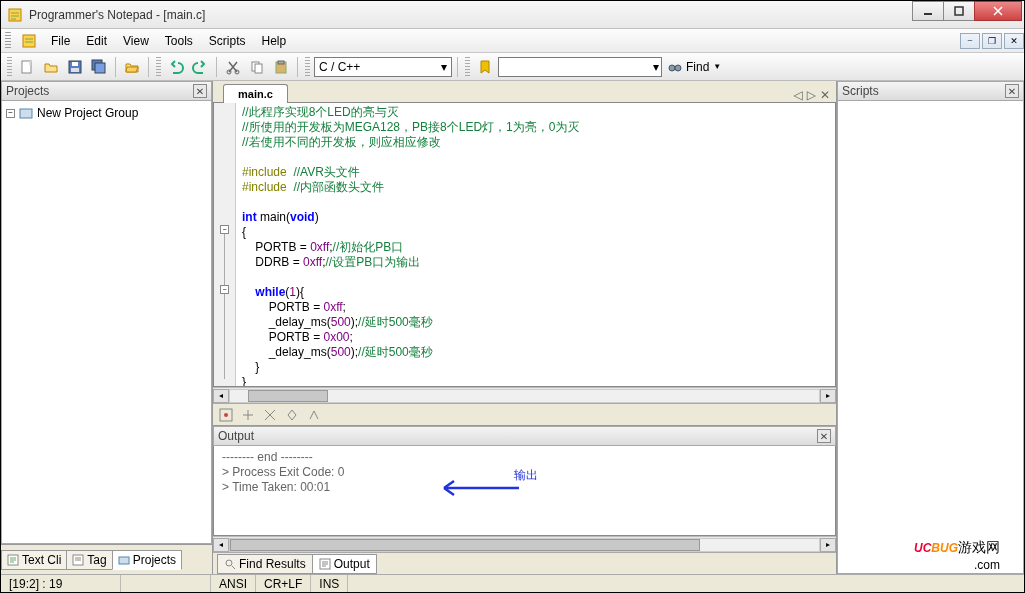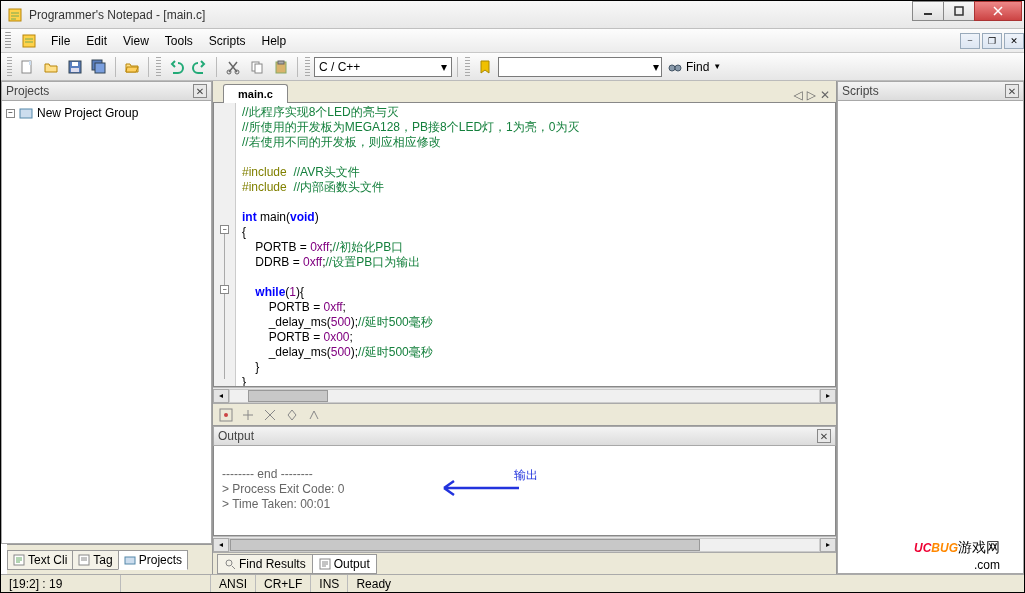--- a/index.html
+++ b/index.html
@@ -41,21 +41,21 @@
 .panel-head .x { margin-left:auto; width:14px; height:14px; border:1px solid #888; background:#e8e8e8; display:flex; align-items:center; justify-content:center; font-size:10px; }
 .panel-body { flex:1; background:#fff; border:1px solid #a8a8a8; border-top:none; overflow:hidden; }
 
 
 .tree { padding:4px; }
 .tree-row { display:flex; align-items:center; gap:4px; padding:1px 0; }
 .tree-row.child { padding-left:18px; }
 .tree-toggle { width:9px; height:9px; border:1px solid #888; display:flex; align-items:center; justify-content:center; font-size:8px; line-height:1; background:#fff; }
 
 
-.left-tabs { height:30px; display:flex; align-items:center; border-top:1px solid #999; background:#ece9d8;margin-left:6px; }
+.left-tabs { height:30px; display:flex; align-items:center; border-top:1px solid #999; background:#ece9d8; }
 .ltab { display:flex; align-items:center; gap:3px; padding:2px 5px; border:1px solid #999; background:#f4f2e8; font-size:11px; margin-right:-1px; }
 .ltab.active { background:#fff; border-bottom-color:#fff; }
 
 
 .editor-tabs { height:22px; display:flex; align-items:flex-end; background:#ece9d8; border-bottom:1px solid #888; padding-left:10px; }
 .etab { padding:3px 14px; border:1px solid #888; border-bottom:none; background:#fff; font-size:11px; font-weight:bold; border-radius:3px 3px 0 0; position:relative; top:1px; }
 .editor-tabs .nav { margin-left:auto; display:flex; gap:4px; padding-right:6px; font-size:10px; color:#666; }
 
 
 .editor-wrap { flex:1; display:flex; flex-direction:column; min-height:0; }
@@ -71,21 +71,21 @@
 .hscroll { height:16px; background:#e8e8e8; border-top:1px solid #bbb; display:flex; align-items:center; }
 .hscroll .track { flex:1; height:14px; background:#f0f0f0; border:1px solid #ccc; position:relative; }
 .hscroll .thumb { position:absolute; left:18px; width:80px; top:0; bottom:0; background:#c8c8c8; border:1px solid #999; }
 .hscroll .arr { width:16px; height:14px; border:1px solid #aaa; background:#e4e4e4; display:flex; align-items:center; justify-content:center; font-size:8px; }
 
 .tool-strip { height:22px; background:#ece9d8; border-top:1px solid #aaa; display:flex; align-items:center; gap:8px; padding:0 6px; }
 .ts-icon { width:14px; height:14px; }
 
 
 .output-area { border-top:1px solid #999; }
-.output-body { height:90px; background:#fff; border:1px solid #888; border-top:none; font-family:Consolas,monospace; font-size:12px; padding:21px 8px; color:#666; position:relative; overflow:hidden; }
+.output-body { height:90px; background:#fff; border:1px solid #888; border-top:none; font-family:Consolas,monospace; font-size:12px; padding:4px 8px; color:#666; position:relative; overflow:hidden; }
 .output-body .line { line-height:15px; }
 .annotation { position:absolute; left:220px; top:0px; font-family:"Comic Sans MS",cursive; font-size:36px; color:#2233dd; pointer-events:none; }
 .annot-arrow { position:absolute; left:220px; top:30px; }
 
 
 .bottom-tabs { height:22px; display:flex; align-items:center; background:#ece9d8; border-top:1px solid #aaa; padding-left:4px; }
 .btab { display:flex; align-items:center; gap:3px; padding:2px 6px; border:1px solid #999; background:#f4f2e8; font-size:11px; margin-right:-1px; }
 .btab.active { background:#fff; }
 
 
@@ -380,19 +380,18 @@
     <div class="panel-body" style="height:calc(100% - 20px)"></div>
   </div>
 </div>
 
 <div class="statusbar">
   <div class="cell" style="width:120px">[19:2] : 19</div>
   <div class="cell wide"></div>
   <div class="cell">ANSI</div>
   <div class="cell">CR+LF</div>
   <div class="cell">INS</div>
-  <div class="cell" style="flex:1;border-right:none">Ready</div>
 </div>
 
 <div class="watermark">
   <span class="uc">UC</span><span class="bug">BUG</span><span class="cn">游戏网</span>
   <span class="com">.com</span>
 </div>
 
 </body></html>

